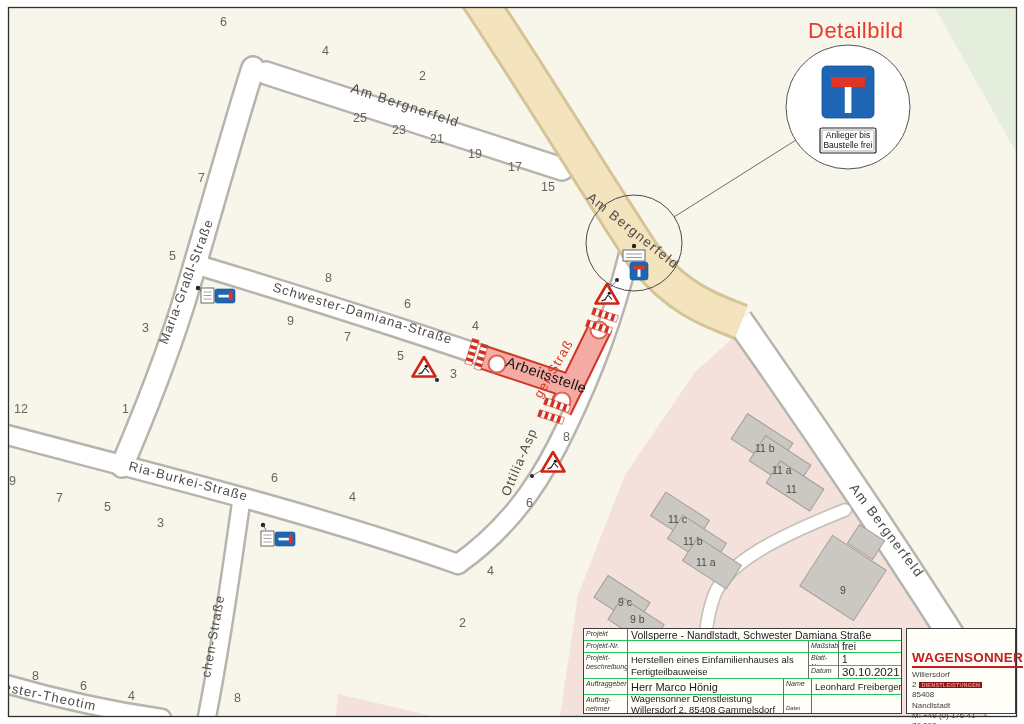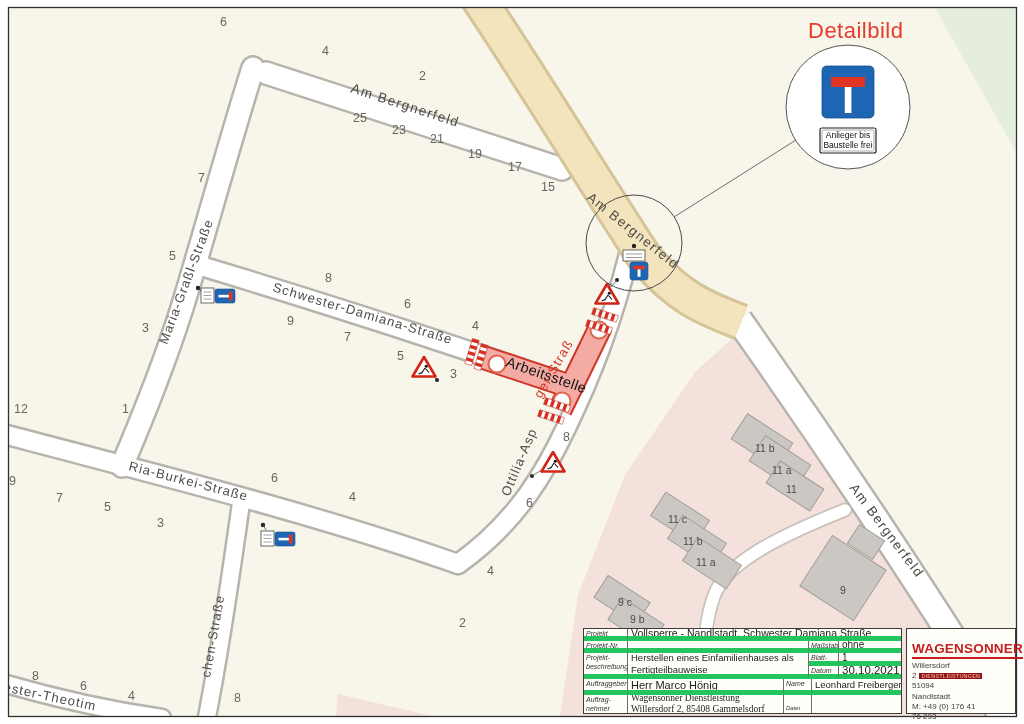--- a/index.html
+++ b/index.html
@@ -13,27 +13,27 @@
   .st-label-red{font-size:13px;fill:#d63425;letter-spacing:1.1px;}
   .work-label{font-size:14.5px;fill:#141414;letter-spacing:.4px;}
   .detail-title{font-size:22px;fill:#e8392b;letter-spacing:.5px;}
   .plate-text{font-size:8.5px;fill:#111;text-anchor:middle;}
   .cl-pt{fill:#fff;stroke:#e06550;stroke-width:2;}
   .rd-case{fill:none;stroke:#b7b4ae;stroke-linecap:round;}
   .rd-fill{fill:none;stroke:#ffffff;stroke-linecap:round;}
   .bldg{fill:#cbc8c3;stroke:#a19e97;stroke-width:1;}
   
   .tb{position:absolute;left:583px;top:628px;width:319px;height:86px;background:#fffef9;border:1px solid #3c3c3c;box-sizing:border-box;}
-  .tb-cell{position:absolute;box-sizing:border-box;border-right:1px solid #6b6b6b;border-bottom:5px solid #22c55e;overflow:hidden;}
+  .tb-cell{position:absolute;box-sizing:border-box;border-right:1px solid #6b6b6b;border-bottom:1px solid #22c55e;overflow:hidden;}
   .tb-label{font-style:italic;font-size:7px;color:#333;padding:1px 2px;line-height:1.25;}
   .tb-val{font-size:10px;color:#1b1b1b;padding:0 3px;white-space:nowrap;display:flex;align-items:center;}
   .tb-val2{font-size:9.5px;color:#1b1b1b;padding:0 3px;line-height:1.2;display:flex;flex-direction:column;justify-content:center;white-space:nowrap;}
   .tb-datum{font-size:11.5px;}
   .tb-datei{display:flex;align-items:flex-end;font-size:6px;}
-  .logo-box{position:absolute;left:906px;top:628px;width:110px;height:86px;background:#fffef9;border:1px solid #3c3c3c;box-sizing:border-box;padding:10px 5px;}
+  .logo-box{position:absolute;left:906px;top:628px;width:110px;height:86px;background:#fffef9;border:1px solid #3c3c3c;box-sizing:border-box;padding:19px 5px;}
   .logo-name{font-size:13.5px;font-weight:bold;color:#c41e1e;letter-spacing:.2px;border-bottom:2.5px solid #c41e1e;display:inline-block;line-height:1.15;}
   .logo-addr{font-size:8px;color:#3f3f3f;line-height:1.3;margin-top:2px;}
   .logo-badge{font-size:5.5px;font-weight:bold;background:#8c1414;color:#e9948c;padding:0 2px;margin-left:3px;letter-spacing:.2px;}
 </style>
 </head>
 <body>
 
 <div class="sheet">
 <svg width="1024" height="724" viewBox="0 0 1024 724">
   <defs>
@@ -273,49 +273,49 @@
   <rect x="8.5" y="7.5" width="1008" height="709" fill="none" stroke="#2f2f2f" stroke-width="1.3"></rect>
 </svg>
 
 <div class="tb">
   <div class="tb-cell tb-label" style="left:0;top:0;width:44px;height:12px;">Projekt</div>
   <div class="tb-cell tb-val" style="left:44px;top:0;width:273px;height:12px;font-size:10.5px;border-right:none;">Vollsperre - Nandlstadt, Schwester Damiana Straße</div>
 
   <div class="tb-cell tb-label" style="left:0;top:12px;width:44px;height:12px;">Projekt-Nr.</div>
   <div class="tb-cell" style="left:44px;top:12px;width:181px;height:12px;"></div>
   <div class="tb-cell tb-label" style="left:225px;top:12px;width:30px;height:12px;">Maßstab</div>
-  <div class="tb-cell tb-val" style="left:255px;top:12px;width:62px;height:12px;border-right:none;">ohne</div>
+  <div class="tb-cell tb-val" style="left:255px;top:12px;width:62px;height:12px;border-right:none;">frei</div>
 
   <div class="tb-cell tb-label" style="left:0;top:24px;width:44px;height:26px;">Projekt-beschreibung</div>
   <div class="tb-cell tb-val2" style="left:44px;top:24px;width:181px;height:26px;">
     <span>Herstellen eines Einfamilienhauses als</span>
     <span>Fertigteilbauweise</span>
   </div>
   <div class="tb-cell tb-label" style="left:225px;top:24px;width:30px;height:13px;">Blatt-Nr.</div>
   <div class="tb-cell tb-val" style="left:255px;top:24px;width:62px;height:13px;border-right:none;">1</div>
   <div class="tb-cell tb-label" style="left:225px;top:37px;width:30px;height:13px;">Datum</div>
   <div class="tb-cell tb-val tb-datum" style="left:255px;top:37px;width:62px;height:13px;border-right:none;text-align:center;">30.10.2021</div>
 
   <div class="tb-cell tb-label" style="left:0;top:50px;width:44px;height:16px;">Auftraggeber</div>
   <div class="tb-cell tb-val" style="left:44px;top:50px;width:156px;height:16px;font-size:11px;">Herr Marco Hönig</div>
   <div class="tb-cell tb-label" style="left:200px;top:50px;width:28px;height:16px;">Name</div>
   <div class="tb-cell tb-val" style="left:228px;top:50px;width:89px;height:16px;font-size:9.5px;border-right:none;text-align:center;">Leonhard Freiberger</div>
 
   <div class="tb-cell tb-label" style="left:0;top:66px;width:44px;height:18px;border-bottom:none;">Auftrag-nehmer</div>
-  <div class="tb-cell tb-val2" style="left:44px;top:66px;width:156px;height:18px;border-bottom:none;font-family:Liberation Serif, serif;">
+  <div class="tb-cell tb-val2" style="left:44px;top:66px;width:156px;height:18px;border-bottom:none;">
     <span>Wagensonner Dienstleistung</span>
     <span>Willersdorf 2, 85408 Gammelsdorf</span>
   </div>
   <div class="tb-cell tb-label tb-datei" style="left:200px;top:66px;width:28px;height:18px;border-bottom:none;">Datei</div>
   <div class="tb-cell" style="left:228px;top:66px;width:89px;height:18px;border-bottom:none;border-right:none;"></div>
 </div>
 
 <div class="logo-box">
   <span class="logo-name">WAGENSONNER</span>
   <div class="logo-addr">
     <div><span>Willersdorf 2</span><span class="logo-badge">DIENSTLEISTUNGEN</span></div>
-    <div>51094</div>
+    <div>85408</div>
     <div>Nandlstadt</div>
     <div>M: +49 (0) 176 41</div>
     <div>76 293</div>
   </div>
 </div>
 </div>
 
 </body></html>

